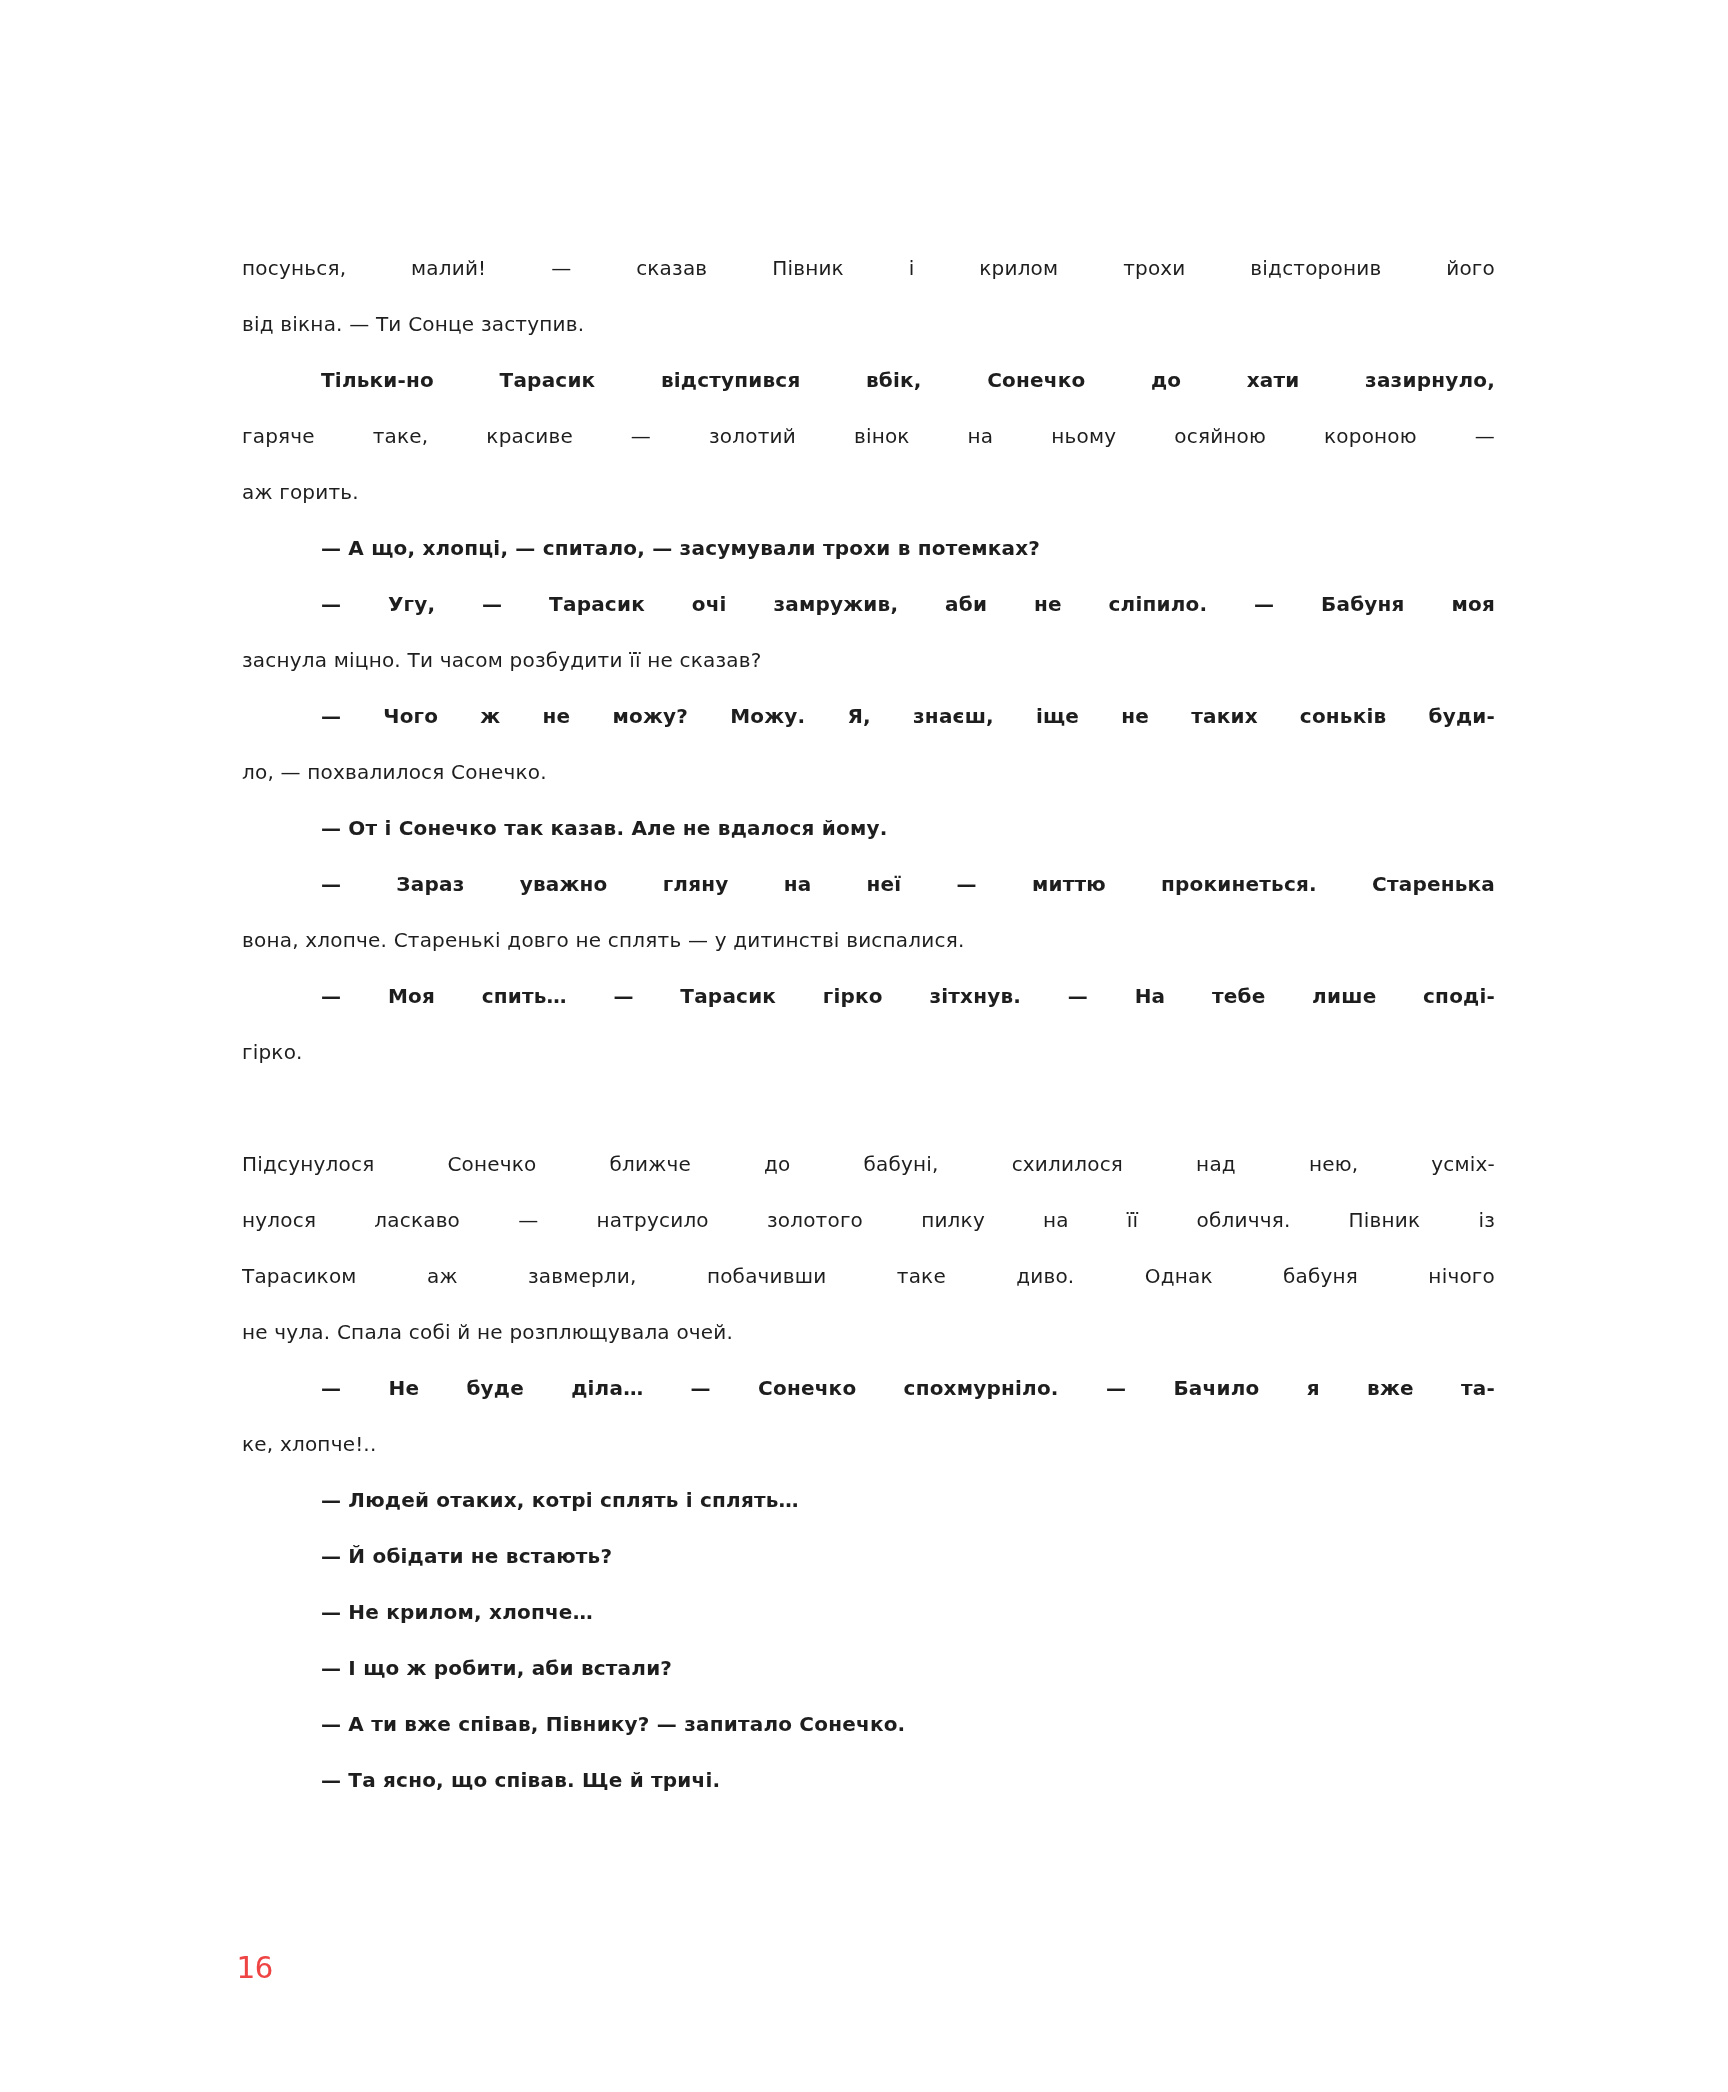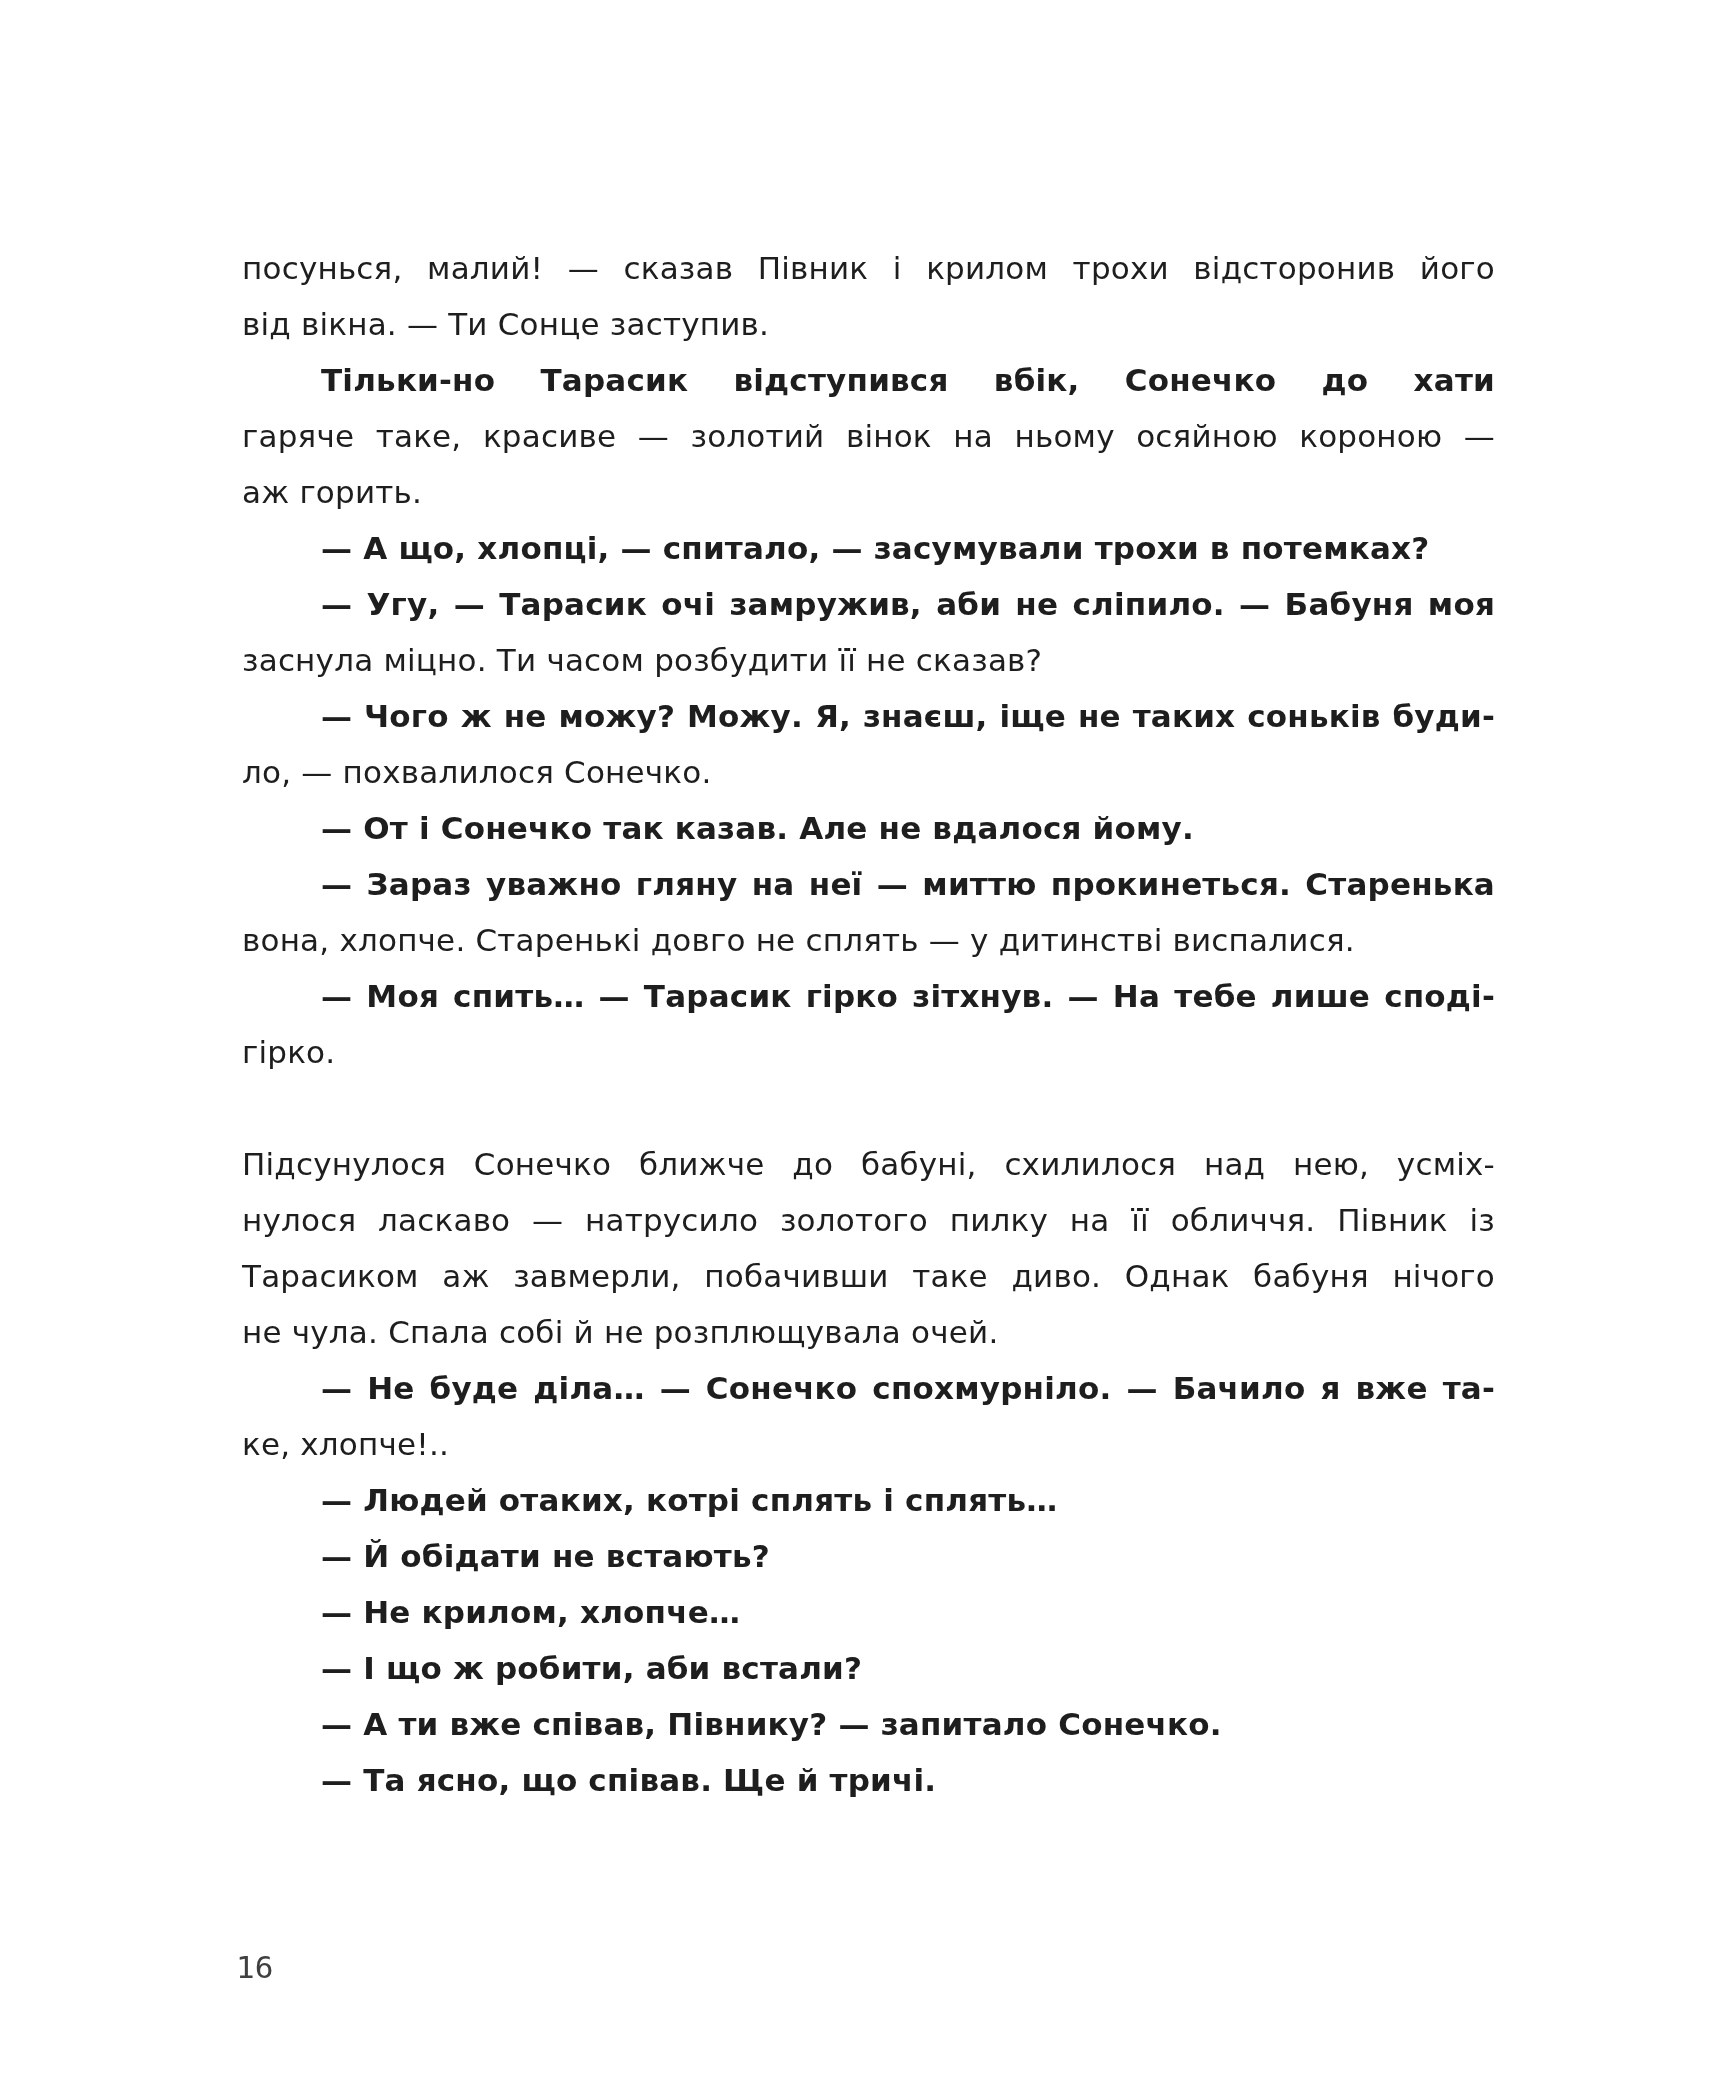--- a/index.html
+++ b/index.html
@@ -20,21 +20,21 @@
       width: 1728px;
       height: 2093px;
       background: #ffffff;
     }
     .text-block {
       position: absolute;
       left: 242px;
       top: 240px;
       width: 1253px;
       font-family: "DejaVu Sans", "Liberation Sans", sans-serif;
-      font-size: 31px;
+      font-size: 20px;
       letter-spacing: 0.2px;
       color: #1e1e1e;
     }
     .line {
       display: block;
       height: 56px;
       line-height: 56px;
       white-space: nowrap;
       box-sizing: border-box;
     }
@@ -51,21 +51,21 @@
     .line.blank {
       height: 56px;
     }
     .page-number {
       position: absolute;
       left: 236px;
       top: 1946px;
       font-family: "DejaVu Sans Mono", "Liberation Mono", monospace;
       font-size: 31px;
       line-height: 43px;
-      color: #404040;
+      color: #ef4444;
     }
   </style>
 </head>
 <body>
 
 <div class="page">
   <div class="text-block" id="text-block">
       <div class="line justify">посунься, малий! — сказав Півник і крилом трохи відсторонив його</div>
       <div class="line">від вікна. — Ти Сонце заступив.</div>
       <div class="line indent justify">Тільки-но Тарасик відступився вбік, Сонечко до хати зазирнуло,</div>

